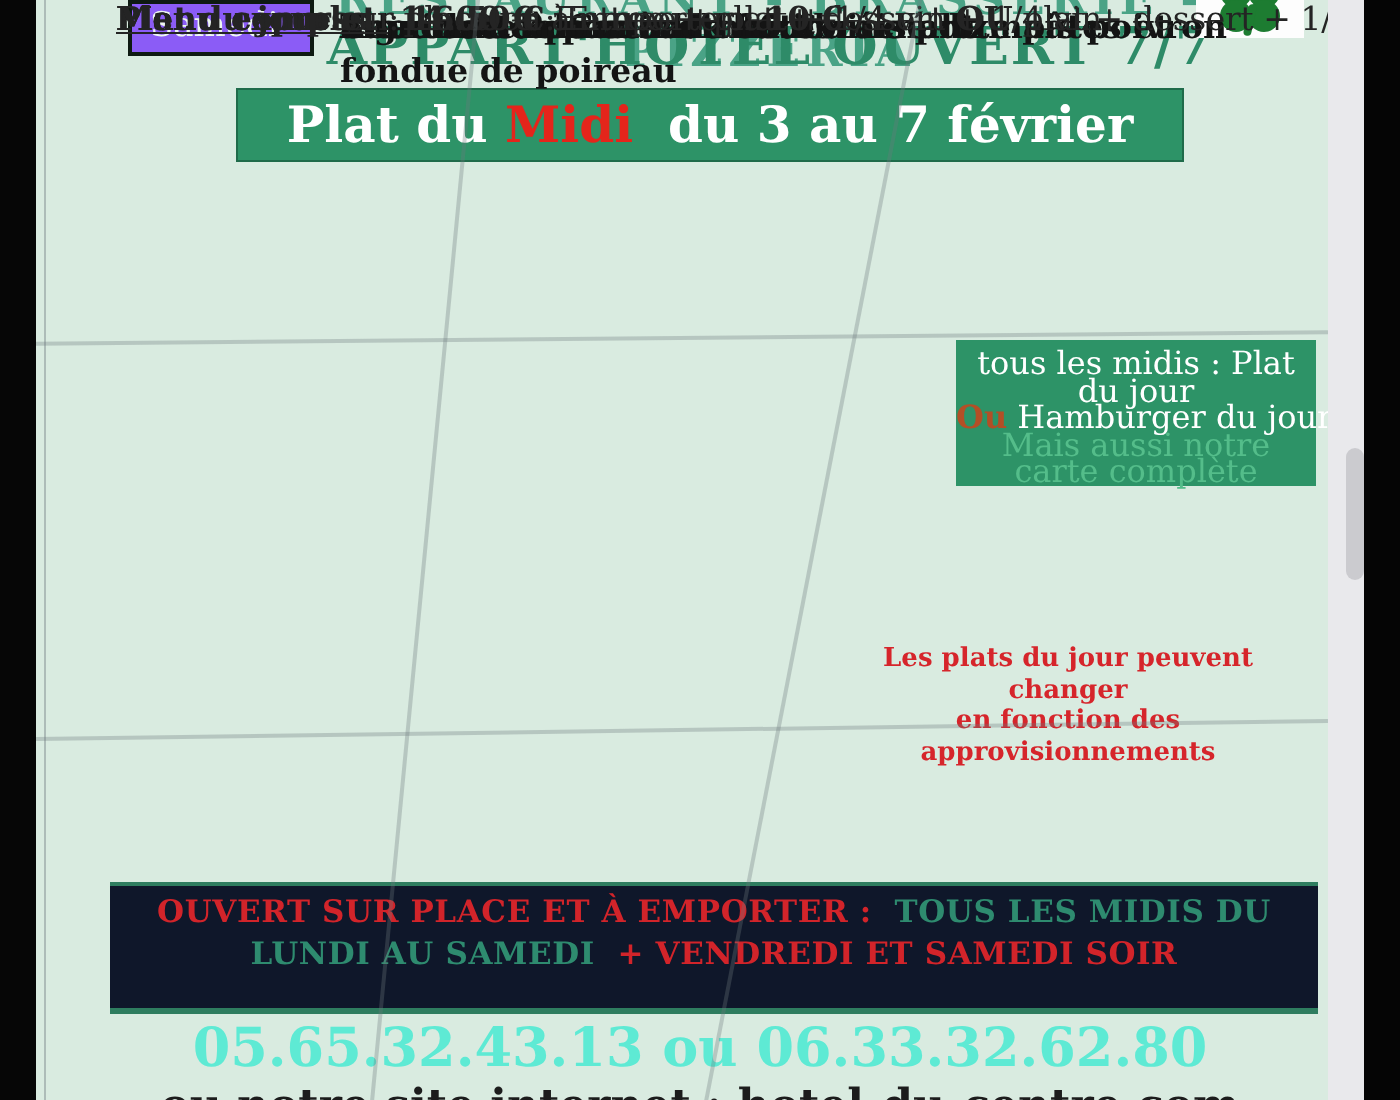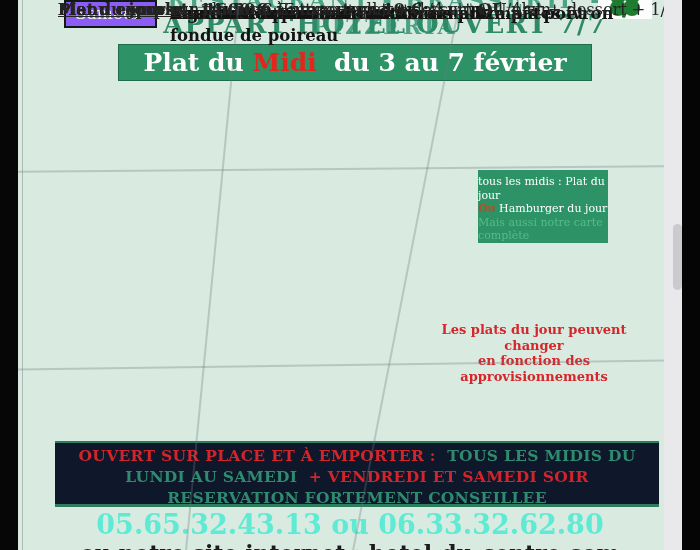--- a/index.html
+++ b/index.html
@@ -30,22 +30,22 @@
   .day-row:nth-of-type(2){top:137px;}
   .day-row:nth-of-type(3){top:178px;}
   .day-row:nth-of-type(4){top:218px;}
   .day-row:nth-of-type(5){top:264px;}
   .day-row:nth-of-type(6){top:304px;}
   .day-box{width:80px;background:#8b5cf6;border:2px solid #0e1a12;color:#eef7f1;
            font-size:17px;line-height:21px;padding:1px 0 2px 9px;flex:none;}
   .day-dish{font-weight:bold;color:#141414;font-size:16.5px;line-height:1.32;padding-top:3px;width:480px;}
   .day-row:nth-of-type(1) .day-dish{margin-top:-17px;width:400px;}
 
-  .midis-box{left:478px;top:170px;width:130px;height:73px;background:#2d9367;color:#fff;
-             font-size:11px;line-height:13.5px;text-align:left;padding-top:5px;box-sizing:border-box;}
+  .midis-box{left:478px;top:170px;width:180px;height:73px;background:#2d9367;color:#fff;
+             font-size:16px;line-height:13.5px;text-align:center;padding-top:5px;box-sizing:border-box;}
   .midis-box .ou{color:#b34f26;font-weight:bold;}
   .midis-box .muted{color:#54bd8a;}
 
   .note{left:415px;top:322px;width:238px;text-align:center;color:#d6252b;font-weight:bold;
         font-size:13px;line-height:15.5px;}
 
   .menu-line{position:absolute;left:58px;white-space:nowrap;font-size:16.5px;color:#242424;letter-spacing:-0.2px;}
   .menu-line:nth-of-type(1){top:368px;}
   .menu-line:nth-of-type(2){top:395px;}
   .menu-line:nth-of-type(3){top:422px;}
@@ -138,21 +138,20 @@
 <div class="menu-line">
   <span class="menu-name pre">Menu express </span><span class="pre">: </span><span class="menu-price pre">14.00 €</span><span class="pre"> : Entree + plat + 1/4 vin </span><span class="menu-or pre">OU</span><span class="pre"> plat + dessert + 1/4 vin</span>
 </div>
 <div class="menu-line">
   <span class="menu-name pre">Menu complet </span><span class="pre">: </span><span class="menu-price pre">16.50 €</span><span class="pre"> Entree + plat + dessert + 1/4 vin</span><span class="menu-or pre"></span><span class="pre"></span>
 </div>
 
 <div class="abs footer-box">
   <div><span class="red-text pre">OUVERT SUR PLACE ET À EMPORTER : </span><span class="green-text pre"> TOUS LES MIDIS DU</span></div>
   <div><span class="green-text pre">LUNDI AU SAMEDI </span><span class="red-text pre"> + VENDREDI ET SAMEDI SOIR</span></div>
-  <div class="green-text">RESERVATION FORTEMENT CONSEILLEE</div>
 </div>
 
 <div class="abs phones">05.65.32.43.13 ou 06.33.32.62.80</div>
 <div class="abs website">ou notre site internet : hotel-du-centre.com</div>
 
 <div class="abs fold fold-v1"></div>
 <div class="abs fold fold-v2"></div>
 <div class="abs fold fold-h1"></div>
 <div class="abs fold fold-h2"></div>
 <div class="abs edge-line"></div>

